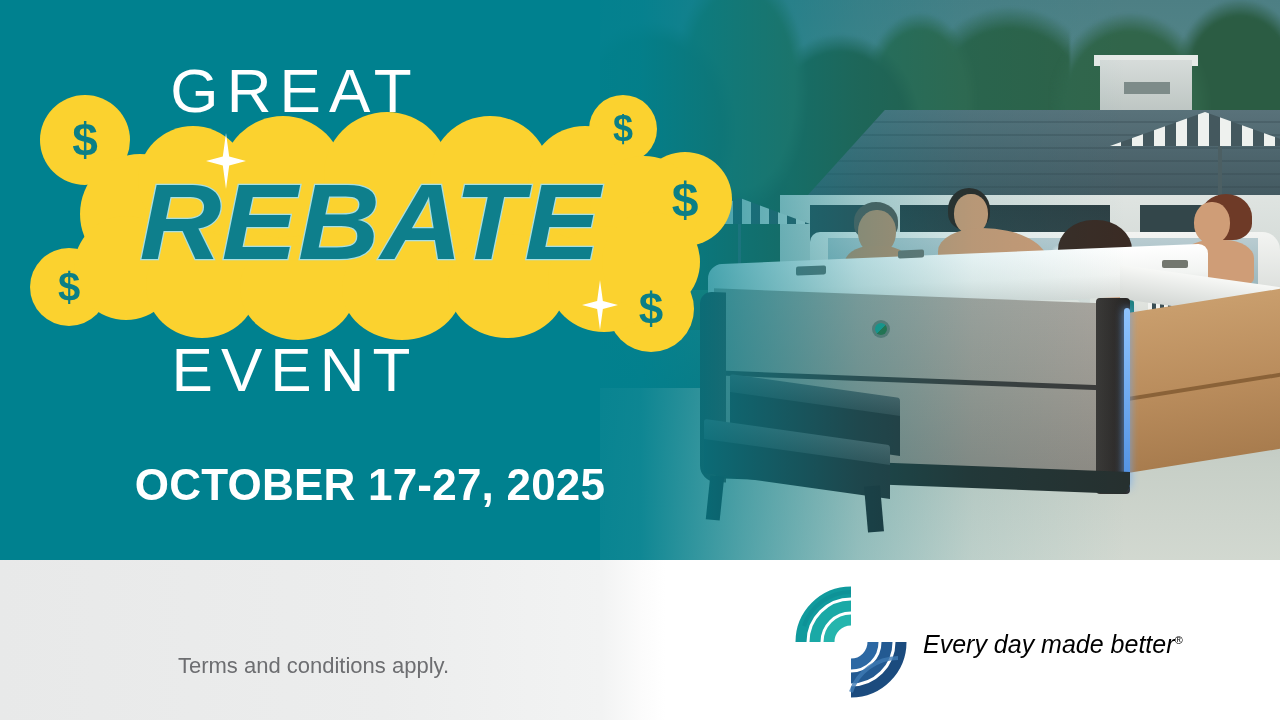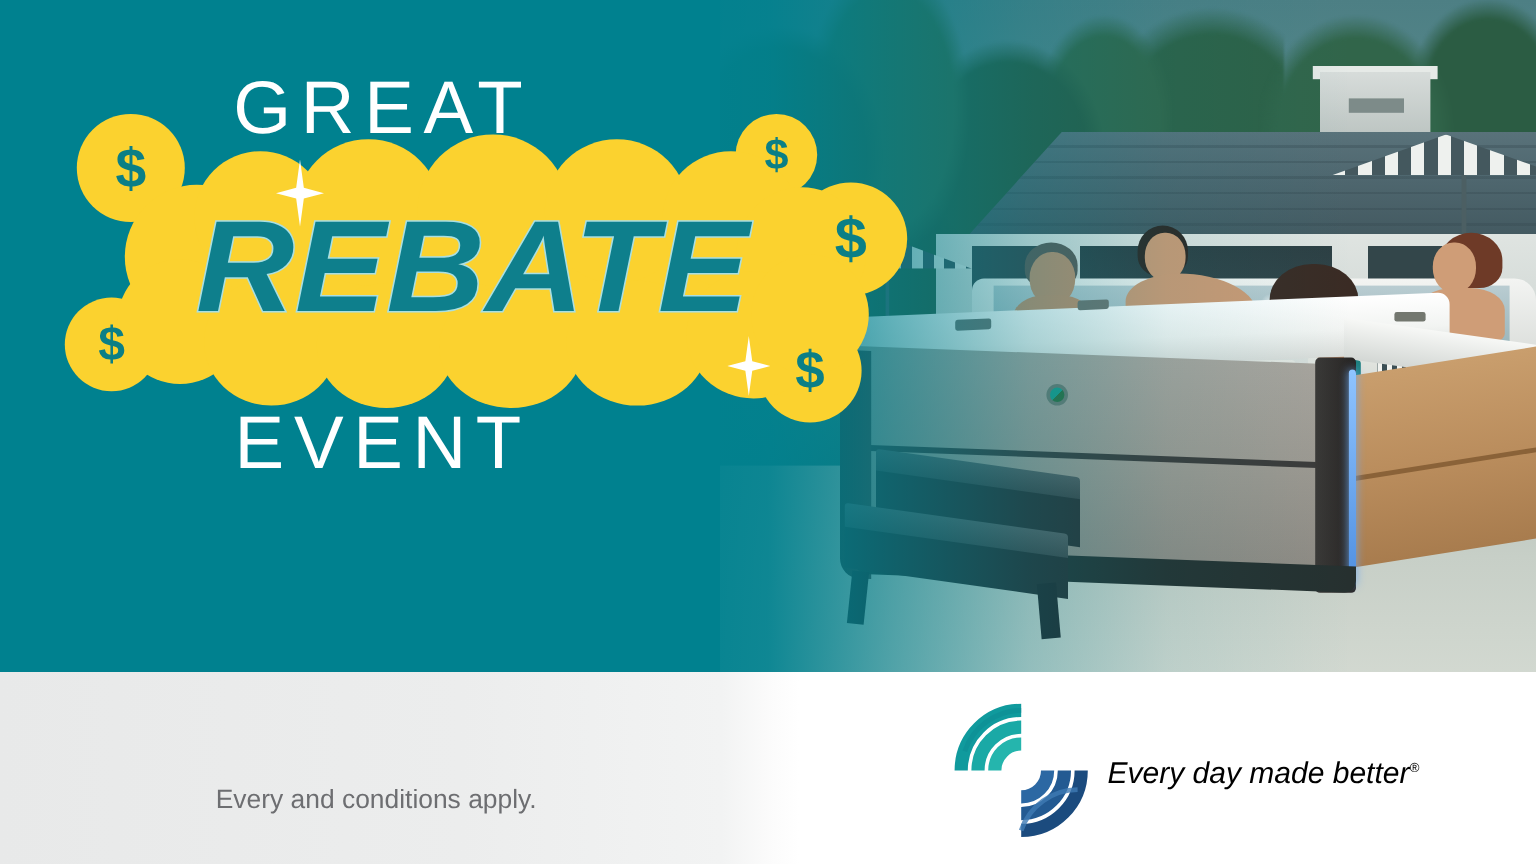--- a/index.html
+++ b/index.html
@@ -249,21 +249,21 @@
     background:linear-gradient(90deg,
       #00818f 0%, #00818f 42%,
       rgba(0,129,143,0.93) 50%,
       rgba(0,129,143,0.62) 58%,
       rgba(0,129,143,0.30) 67%,
       rgba(0,129,143,0.10) 76%,
       rgba(0,129,143,0.00) 88%);
   }
 
   
-  .headline { position:absolute; left:0; top:0; width:740px; height:560px;margin-left:24px; }
+  .headline { position:absolute; left:0; top:0; width:740px; height:560px; }
 
   .word-great, .word-event {
     position:absolute; width:740px; text-align:center;
     color:#ffffff; font-weight:300; letter-spacing:0.13em;
     font-family:"Liberation Sans", sans-serif;
   }
   .word-great { top:60px; left:-75px; font-size:62px; line-height:62px; }
   .word-event { top:339px; left:-75px; font-size:62px; line-height:62px; }
 
   
@@ -485,26 +485,27 @@
         <div class="lobe" style="left:522px; top:92px;  width:98px;  height:100px;"></div>
       </div>
 
       <div class="spark" style="left:206px; top:133px; width:40px; height:56px;"></div>
       <div class="spark" style="left:582px; top:280px; width:36px; height:50px;"></div>
 
       <div class="word-rebate">REBATE</div>
 
       <div class="word-event">EVENT</div>
 
+      <div class="date-line">OCTOBER 17-27, 2025</div>
     </div>
   </div>
 
   <div id="footer">
 
-    <div class="terms">Every and conditions apply.</div>
+    <div class="terms">Terms and conditions apply.</div>
 
     <div class="brand">
 
       <div class="brand-mark">
         <svg viewBox="0 0 112 112" width="112" height="112" aria-hidden="true">
 
           <g fill="none" stroke-linecap="butt">
             <path d="M56 6 A50 50 0 0 0 6 56" stroke="#109a9d" stroke-width="11"></path>
             <path d="M56 20 A36 36 0 0 0 20 56" stroke="#1aa9a6" stroke-width="11"></path>
             <path d="M56 34 A22 22 0 0 0 34 56" stroke="#25b5ad" stroke-width="11"></path>

